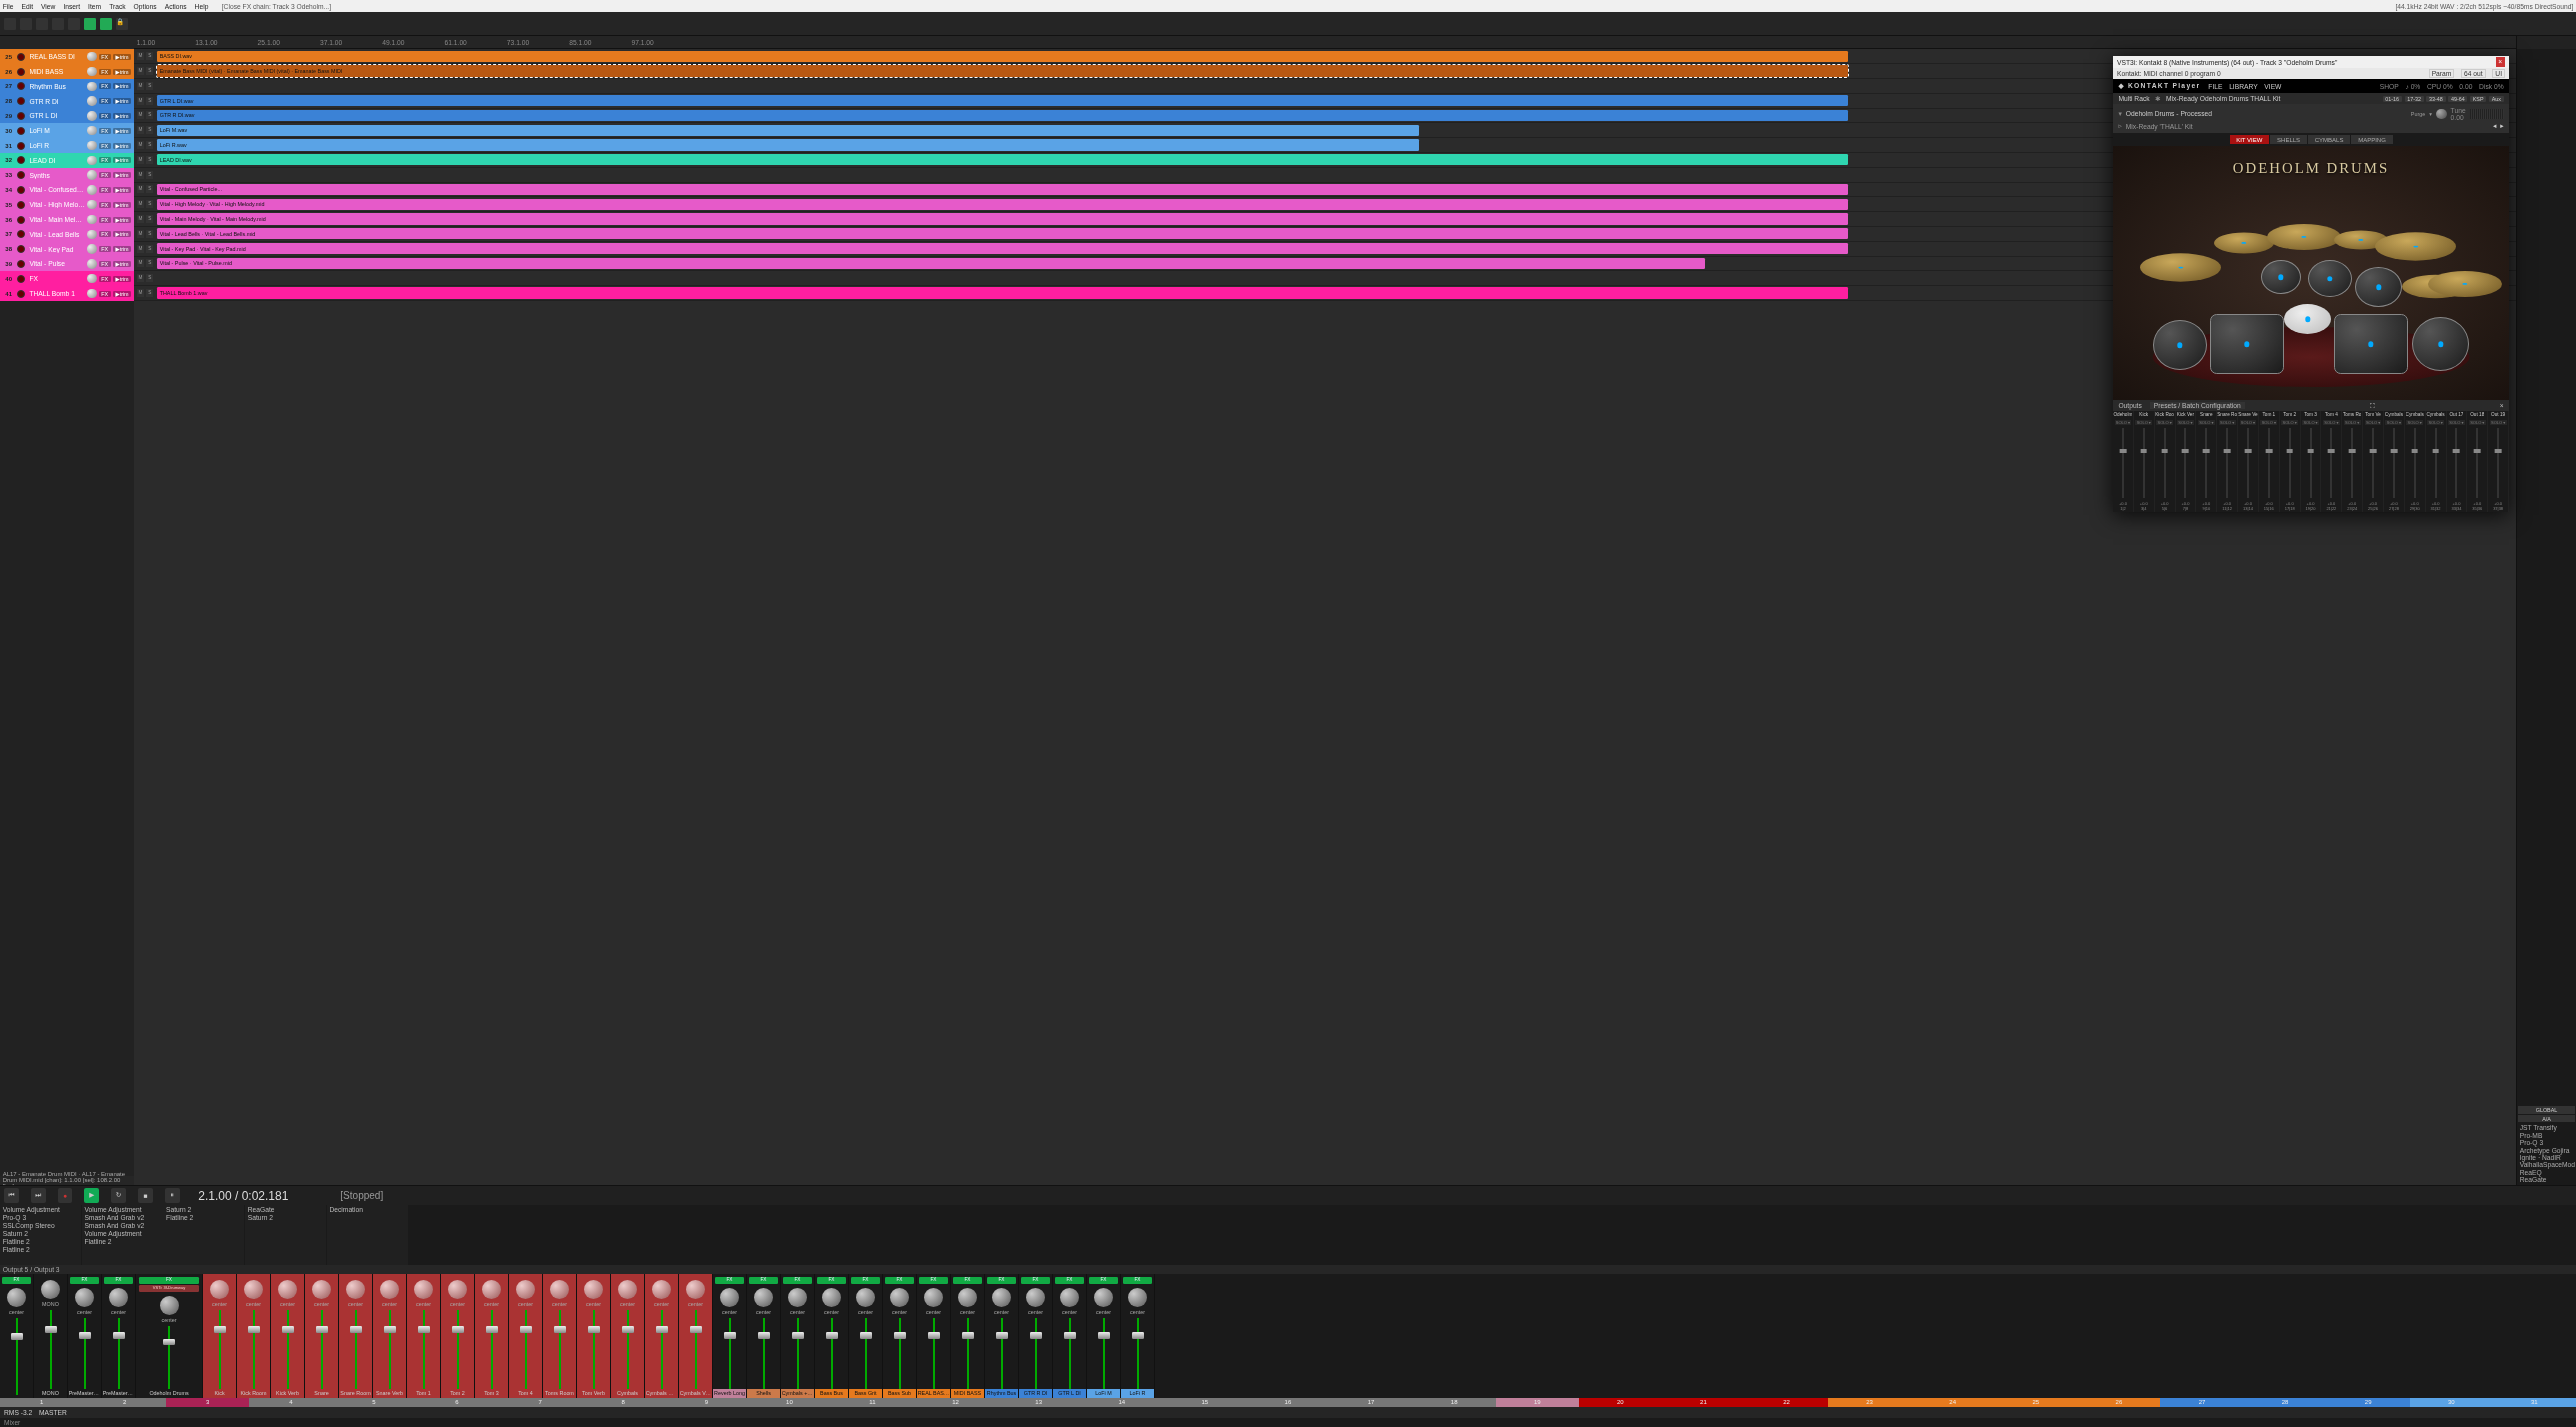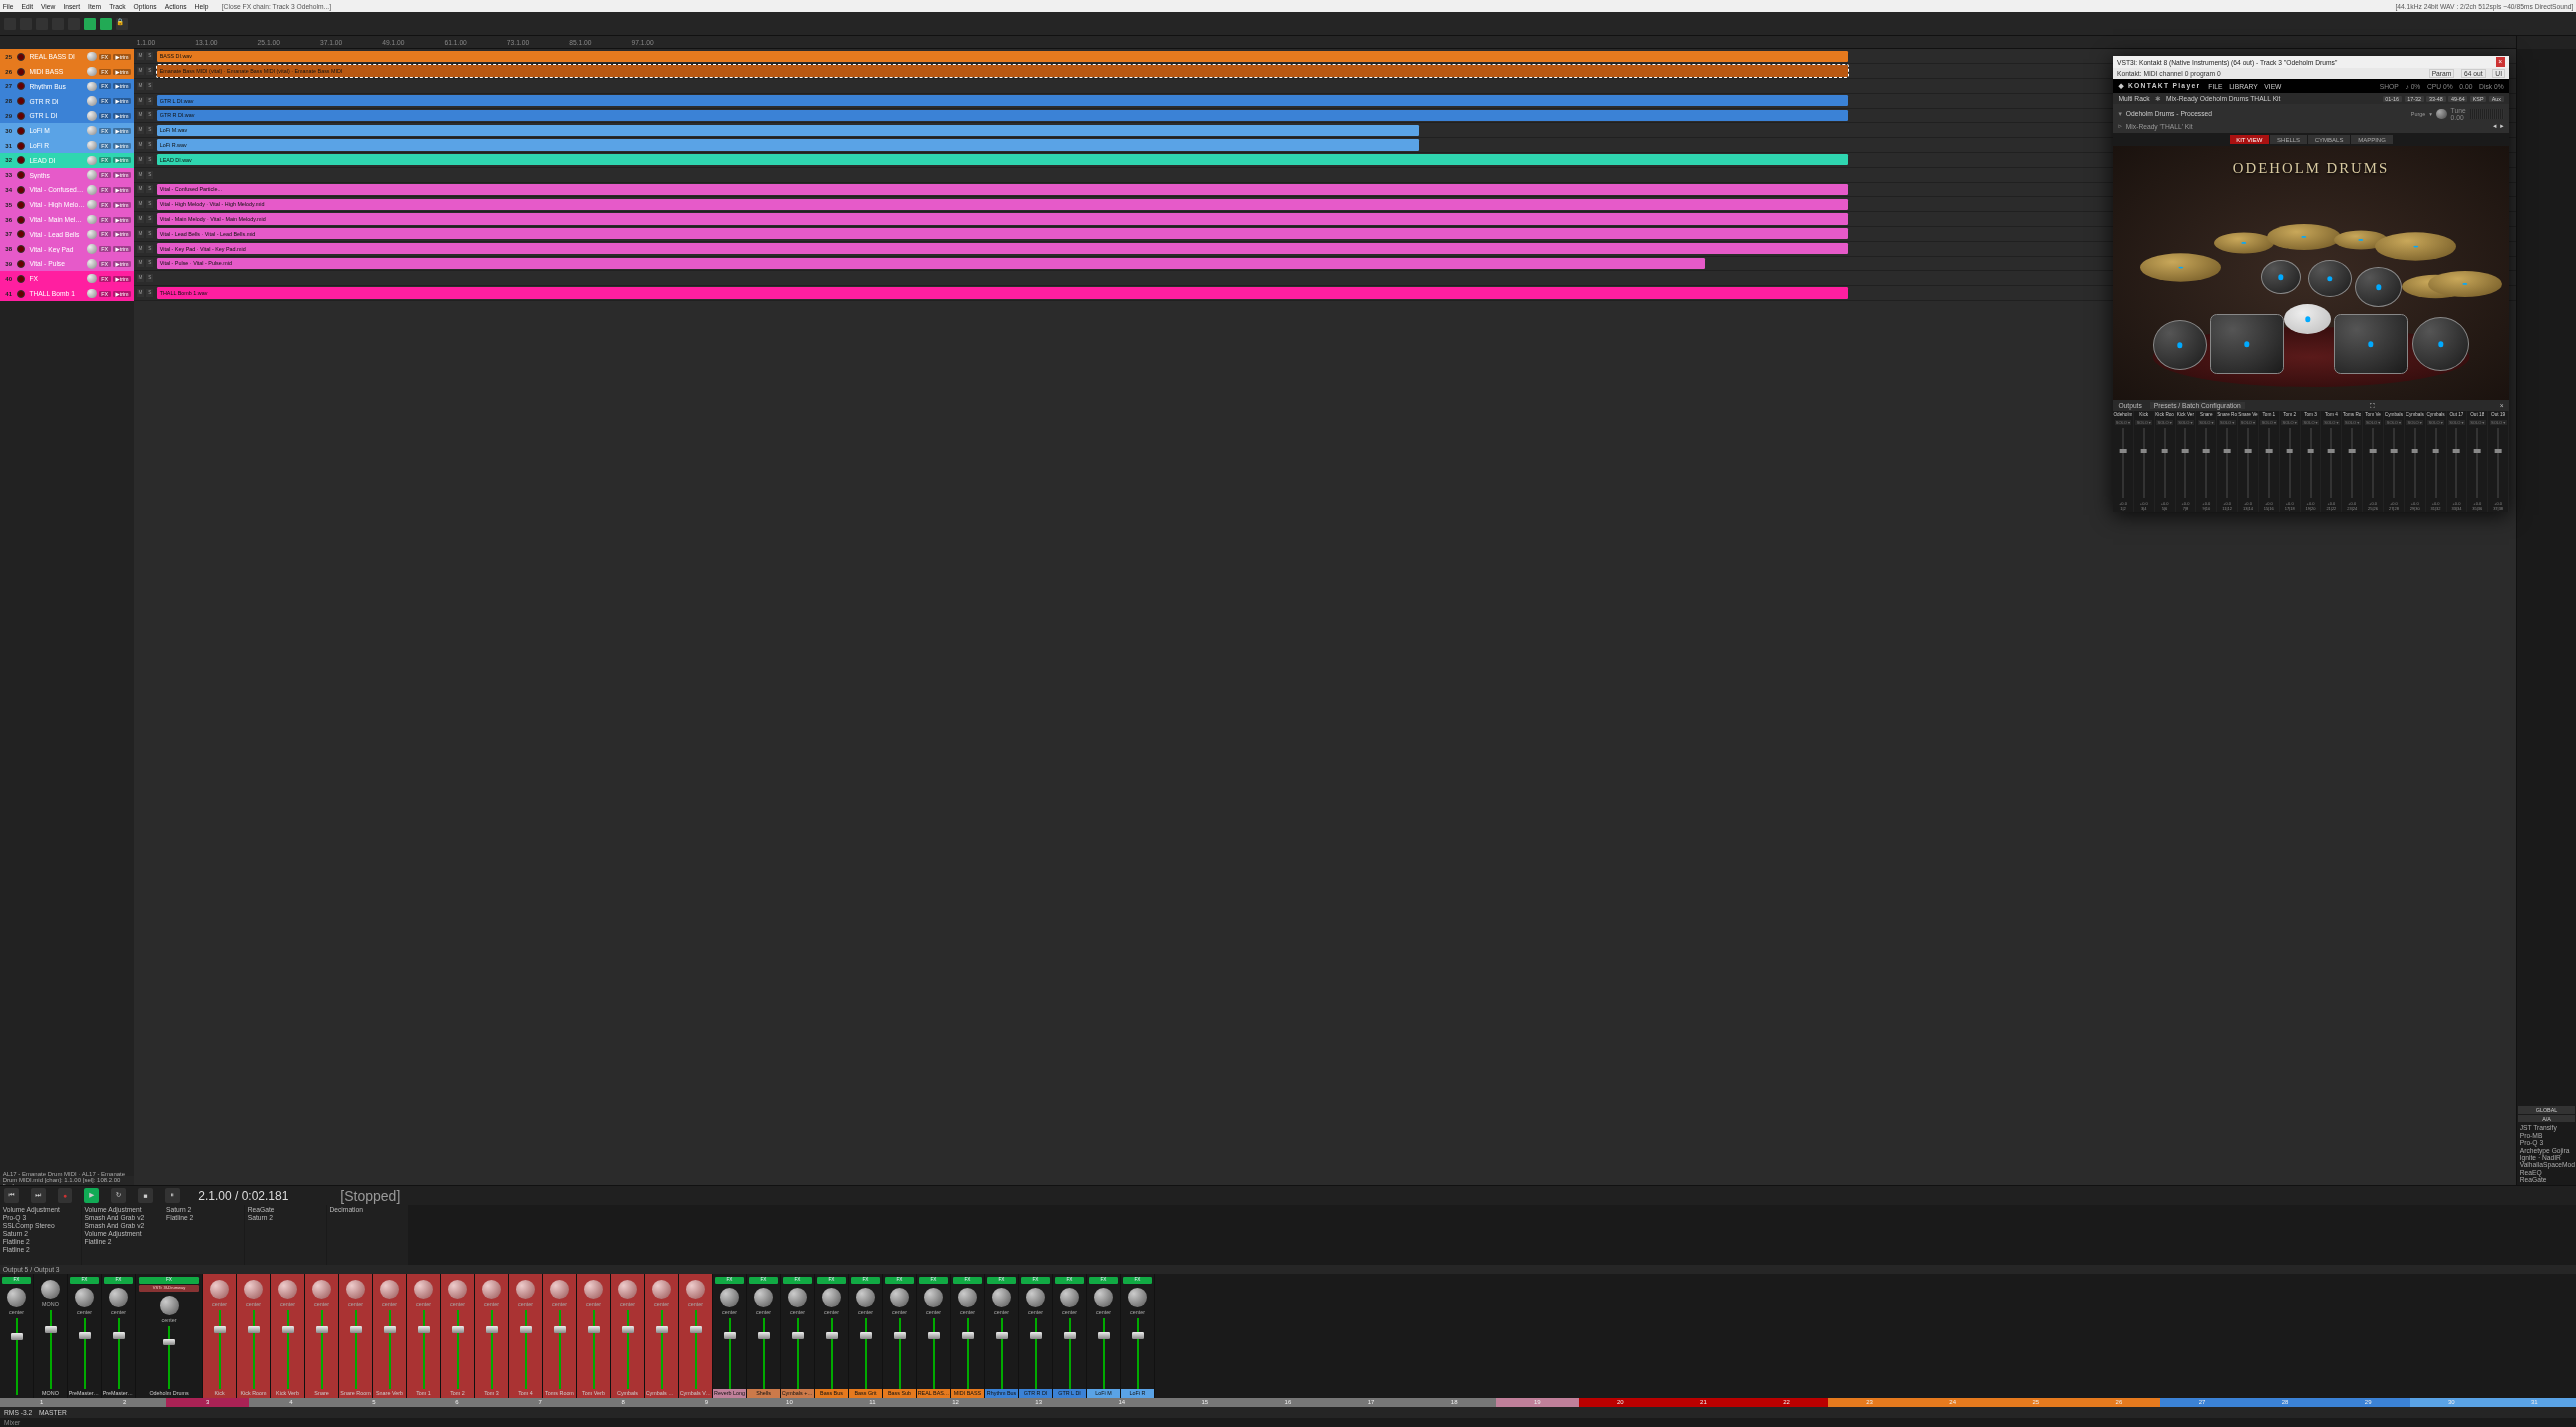--- a/index.html
+++ b/index.html
@@ -41,21 +41,21 @@
 .ms-cell .m,.ms-cell .s { width:7.4px; height:8px; background:#333; font-size:4.7px; text-align:center; line-height:8px; cursor:pointer; color:#999; }
 .clip { position:absolute; top:1.3px; bottom:1.3px; border-radius:1.3px; padding-left:2.7px; font-size:5.4px; color:#111; overflow:hidden; white-space:nowrap; display:flex; align-items:center; }
 
 
 .transport { height:242px; background:#1a1a1a; border-top:0.7px solid #111; display:flex; flex-direction:column; }
 .transport-bar { height:19px; display:flex; align-items:center; gap:12px; padding:0 4px; background:#202020; }
 .transport-bar .tb-btn { width:14.8px; height:14.8px; background:#333; border-radius:2px; cursor:pointer; display:flex; align-items:center; justify-content:center; font-size:6.7px; color:#ccc; }
 .transport-bar .tb-btn.play { background:#1a5; }
 .transport-bar .tb-btn.rec { background:#333; color:#c33; }
 .transport-bar .time { margin-left:6.7px; font-size:12px; color:#ddd; }
-.transport-bar .stopped { margin-left:40px; color:#999; font-size:14px; }
+.transport-bar .stopped { margin-left:40px; color:#999; font-size:10px; }
 
 .fx-lists { height:60px; display:flex; background:#1a1a1a; gap:0.7px; overflow:hidden; }
 .fx-col { width:81px; background:#202020; font-size:6px; color:#bbb; padding:1.3px 2.7px; overflow:hidden; }
 .fx-col div { white-space:nowrap; line-height:8px; }
 
 .output-bar { height:9.4px; background:#262626; font-size:6px; color:#aaa; padding:0 2.7px; display:flex; align-items:center; }
 
 
 .mixer { flex:1; display:flex; background:#1a1a1a; overflow:hidden; position:relative; }
 .mixer-strip { width:34px; border-right:0.7px solid #111; display:flex; flex-direction:column; align-items:center; padding-top:2.7px; }

